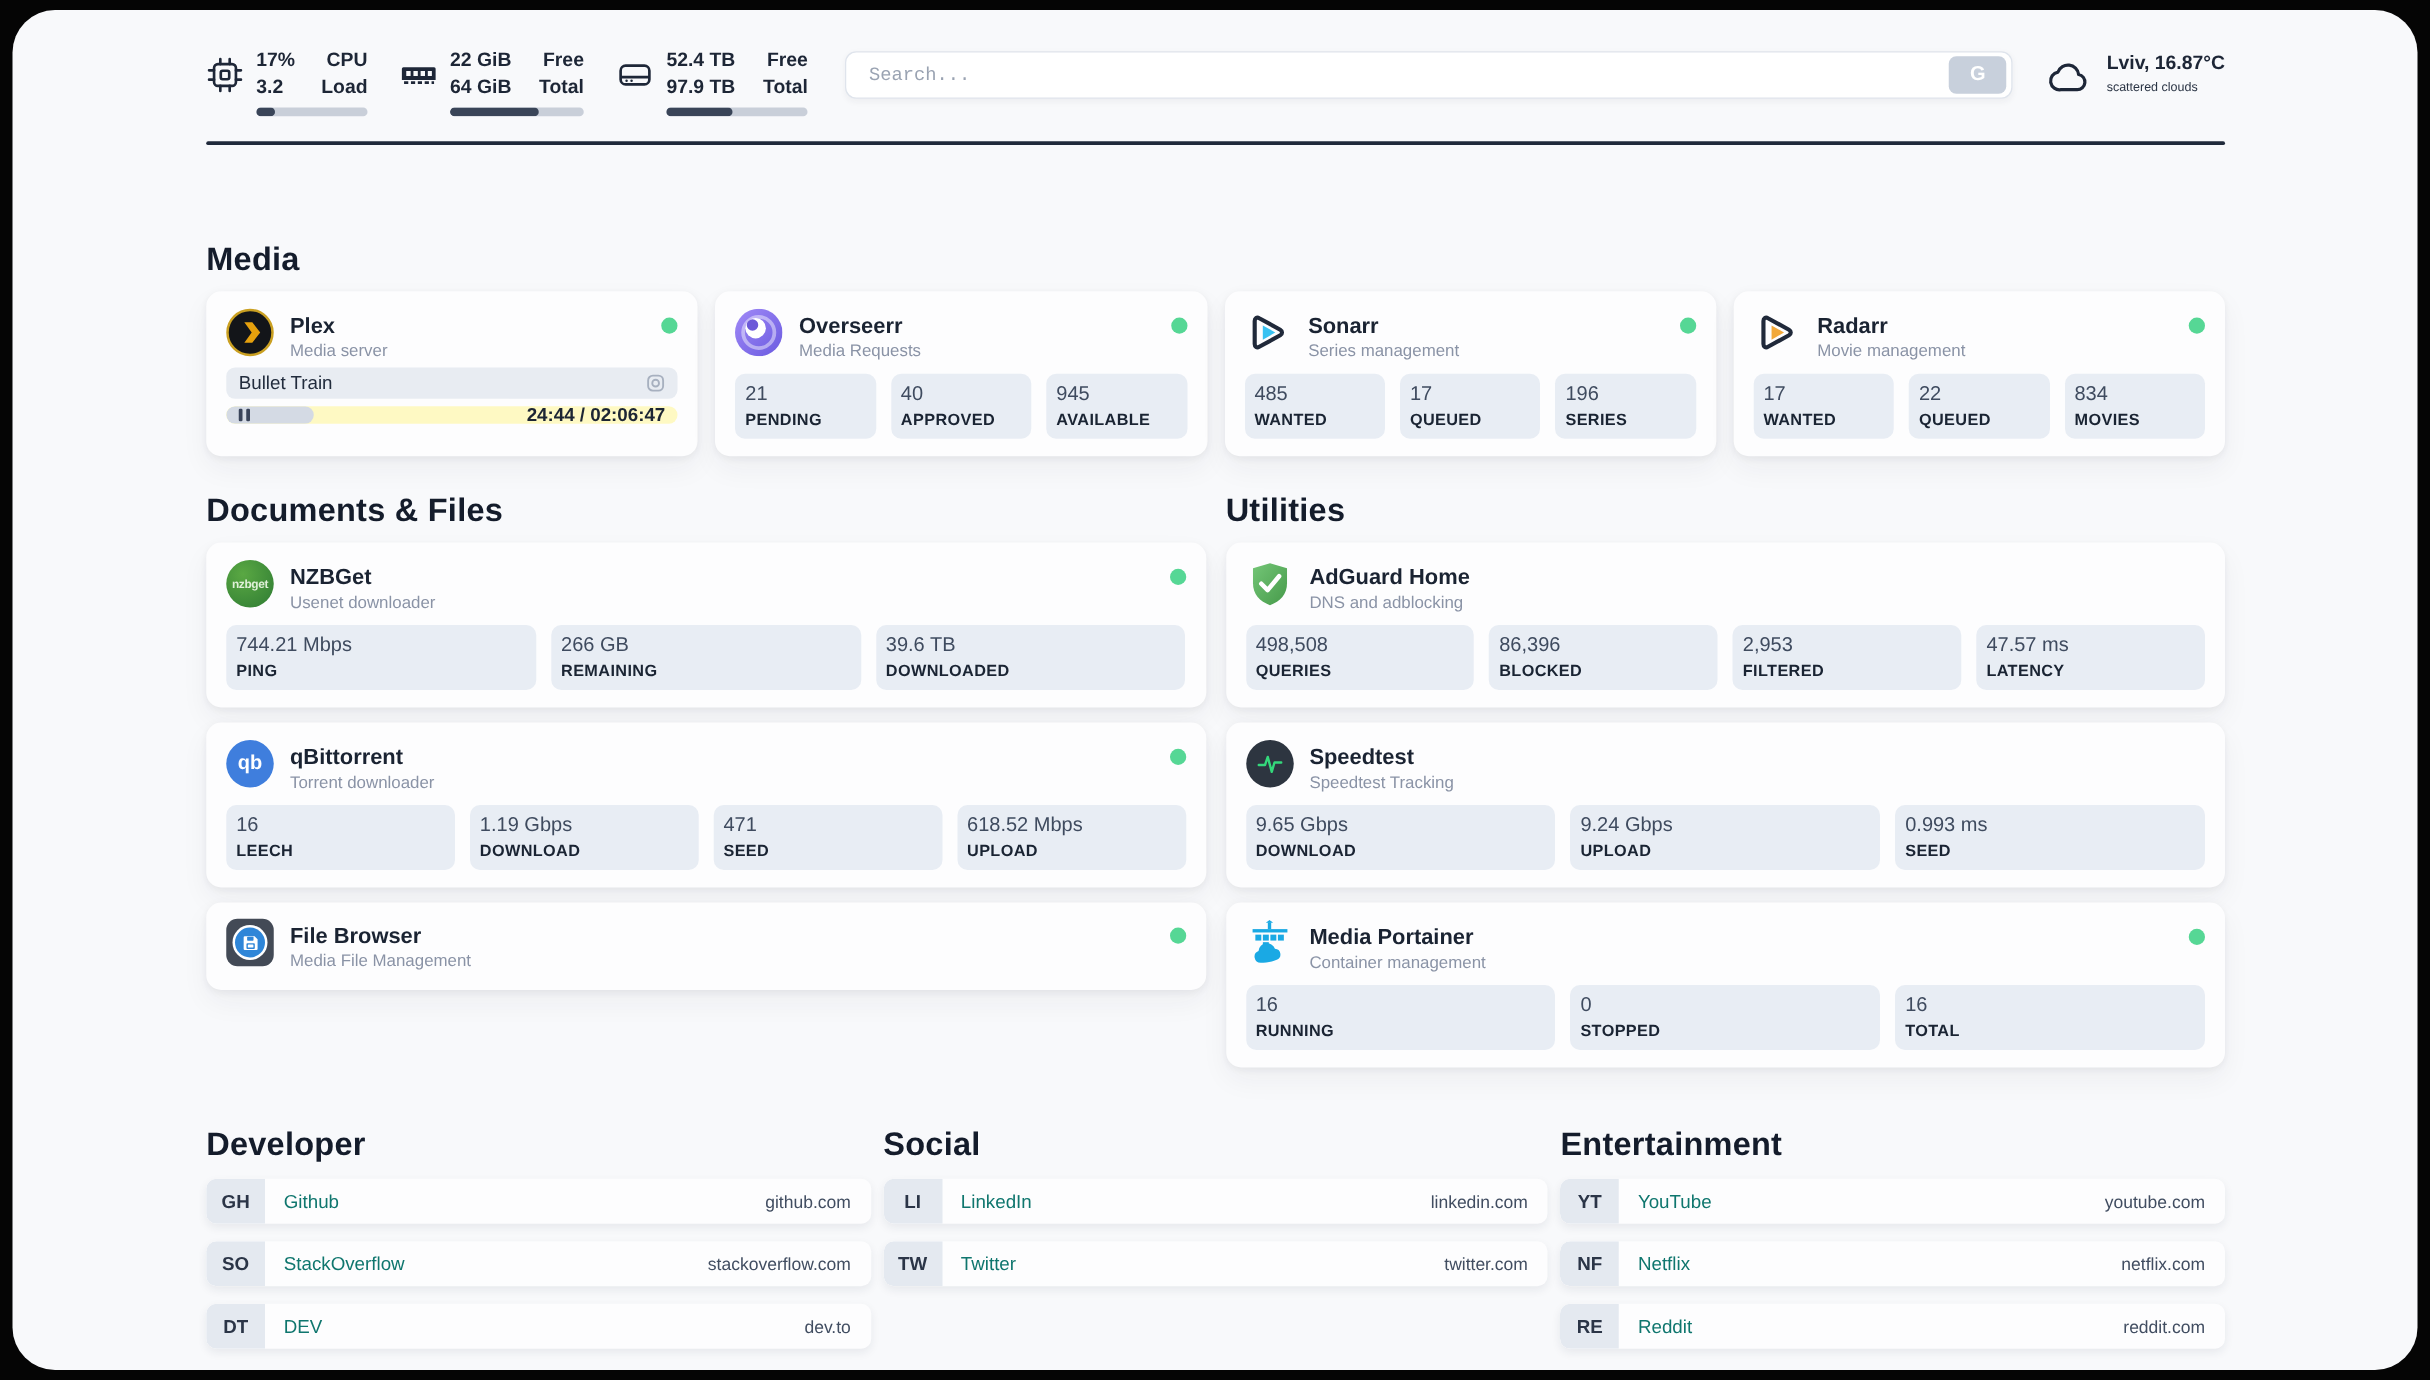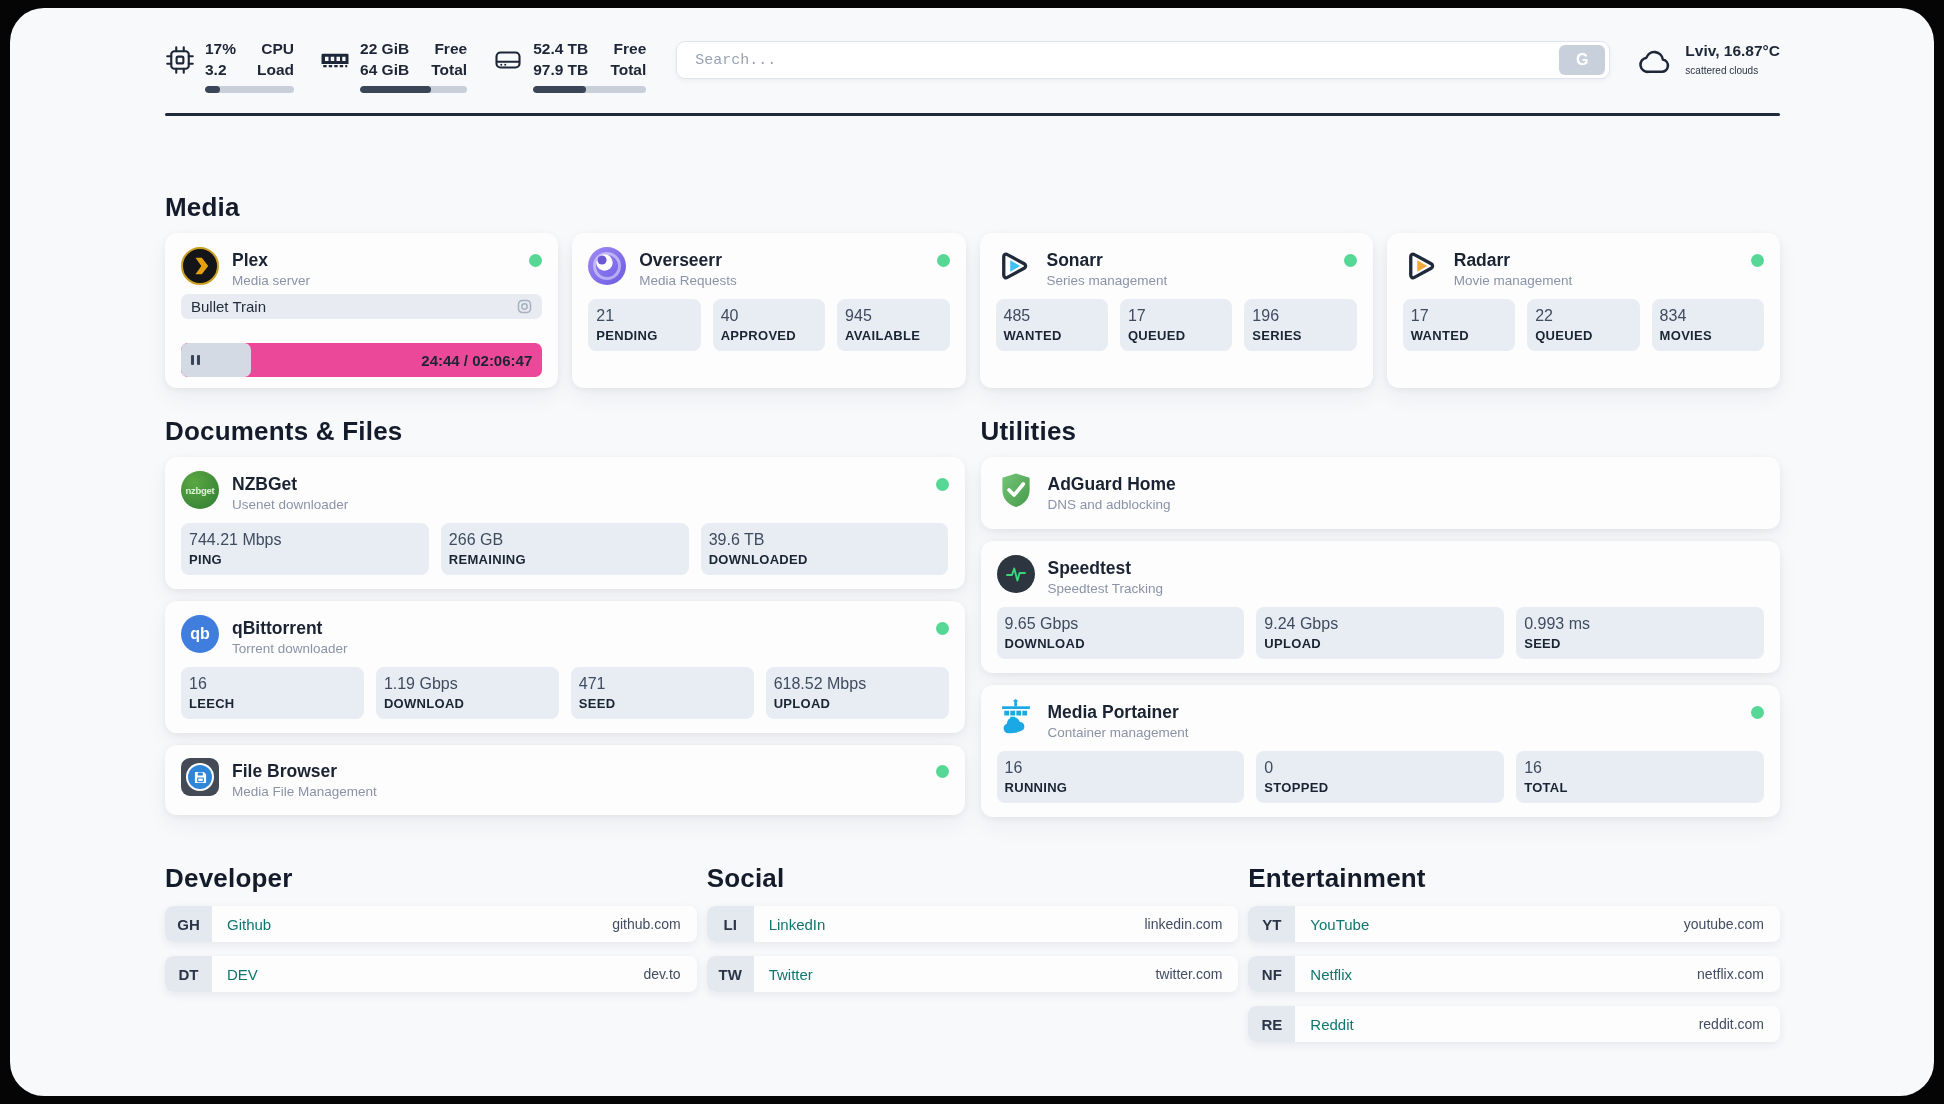--- a/index.html
+++ b/index.html
@@ -75,21 +75,21 @@
   .stat-label { font-size:13px; font-weight:700; color:#1a2433; letter-spacing:.3px; line-height:17px; }
 
   
   .plex-card { padding:14px 16px 11px; }
   .media-row {
     margin-top:3px; height:25px; background:#e8ecf2; border-radius:7px;
     display:flex; align-items:center; padding:0 10px; font-size:15px; font-weight:500; color:#222c3d;
   }
   .media-row .screen-icon { margin-left:auto; display:flex; cursor:pointer; }
   .progress-row {
-    margin-top:24px; height:34px; background:#ec4899; border-radius:7px;
+    margin-top:6px; height:14px; background:#fef9c3; border-radius:7px;
     position:relative; display:flex; align-items:center; overflow:hidden;
   }
   .progress-fill {
     position:absolute; left:0; top:0; bottom:0; background:#d4dae4; border-radius:7px;
     display:flex; align-items:center; padding-left:10px;
   }
   .pause { display:flex; gap:3px; cursor:pointer; }
   .pause i { width:3px; height:10px; background:#39445a; border-radius:1px; }
   .progress-time { margin-left:auto; padding-right:10px; font-size:15px; font-weight:600; color:#1c2534; position:relative; }
 
@@ -459,20 +459,38 @@
                         <stop offset="1" stop-color="#469a4a"></stop>
                       </linearGradient>
                     </defs>
                     <path d="M12 1.6 L20.6 4.2 V11.8 C20.6 17.4 17.2 21 12 22.8 C6.8 21 3.4 17.4 3.4 11.8 V4.2 Z" fill="url(#agg)"></path>
                     <polyline points="7.6,12 10.8,15.2 16.6,8.2" fill="none" stroke="#fff" stroke-width="2.3" stroke-linecap="round" stroke-linejoin="round"></polyline>
                   </svg>
               </span>
               <div class="app-meta">
                 <div class="app-name">AdGuard Home</div>
                 <div class="app-desc">DNS and adblocking</div>
+              </div>
+            </div>
+            <div class="stats">
+              <div class="stat">
+                <div class="stat-value">498,508</div>
+                <div class="stat-label">QUERIES</div>
+              </div>
+              <div class="stat">
+                <div class="stat-value">86,396</div>
+                <div class="stat-label">BLOCKED</div>
+              </div>
+              <div class="stat">
+                <div class="stat-value">2,953</div>
+                <div class="stat-label">FILTERED</div>
+              </div>
+              <div class="stat">
+                <div class="stat-value">47.57 ms</div>
+                <div class="stat-label">LATENCY</div>
               </div>
             </div>
           </div>
 
           <div class="card">
             <div class="app-header">
               <span class="app-icon circle-38 ic-st">
                 <svg width="24" height="24" viewBox="0 0 24 24" fill="none" stroke="#34d87b" stroke-width="1.9" stroke-linecap="round" stroke-linejoin="round">
                     <polyline points="3,13 8,13 10.2,6.5 13.4,18.5 15.6,11 21,11"></polyline>
                   </svg>
@@ -543,20 +561,25 @@
 
       <div>
         <h2 class="section-title links-title">Developer</h2>
         <div class="link-rows">
           <div class="link-row">
             <span class="link-abbr">GH</span>
             <span class="link-name">Github</span>
             <span class="link-url">github.com</span>
           </div>
           <div class="link-row">
+            <span class="link-abbr">SO</span>
+            <span class="link-name">StackOverflow</span>
+            <span class="link-url">stackoverflow.com</span>
+          </div>
+          <div class="link-row">
             <span class="link-abbr">DT</span>
             <span class="link-name">DEV</span>
             <span class="link-url">dev.to</span>
           </div>
         </div>
       </div>
 
       <div>
         <h2 class="section-title links-title">Social</h2>
         <div class="link-rows">

